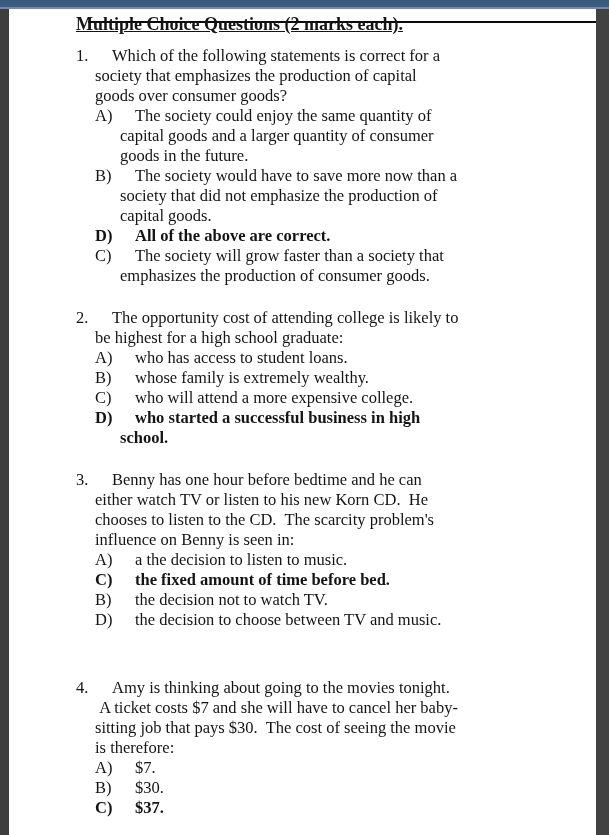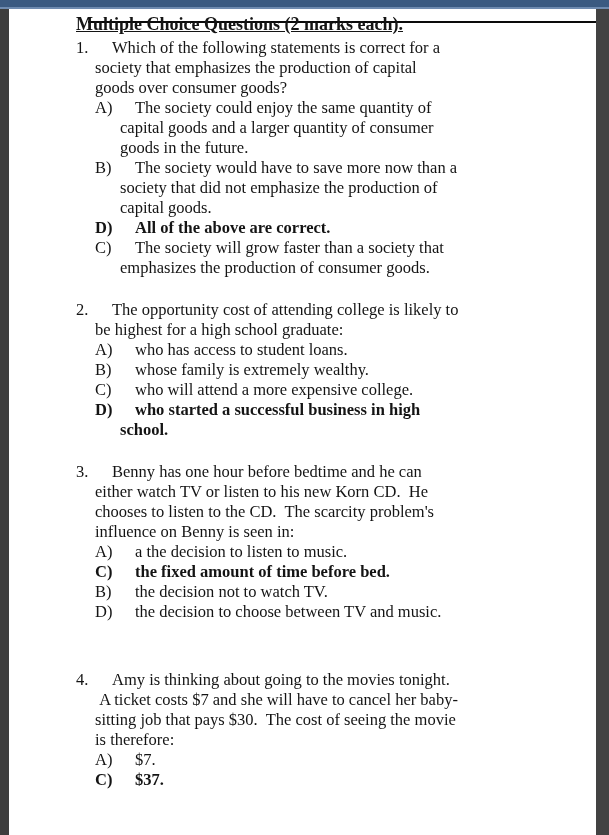--- a/index.html
+++ b/index.html
@@ -36,21 +36,21 @@
     position:absolute;top:21px;left:88px;width:508px;height:2px;
     background:var(--rule);
   }
   .page-content{
     position:absolute;left:95px;top:13px;width:495px;
   }
   .doc-title{
     font-size:18px;font-weight:bold;
     text-decoration:underline;
     line-height:23px;
-    margin:0 0 2px -19px;
+    margin:0 0 10px -19px;
     white-space:pre;
   }
   .question{
     position:relative;
     font-size:16.5px;line-height:20px;
     margin:0 0 22px 0;
   }
   .question.gap-large{margin-bottom:48px;}
   .question:last-child{margin-bottom:0;}
   .qnum{
@@ -122,16 +122,17 @@
         <div class="option"><span class="letter">B)</span><span class="otext">the decision not to watch TV.</span></div>
         <div class="option"><span class="letter">D)</span><span class="otext">the decision to choose between TV and music.</span></div>
       </div>
       <div class="question">
         <span class="qnum">4.</span>
         <p class="qtext">Amy is thinking about going to the movies tonight.
  A ticket costs $7 and she will have to cancel her baby-
 sitting job that pays $30.  The cost of seeing the movie
 is therefore:</p>
         <div class="option"><span class="letter">A)</span><span class="otext">$7.</span></div>
+        <div class="option"><span class="letter">B)</span><span class="otext">$30.</span></div>
         <div class="option bold"><span class="letter">C)</span><span class="otext">$37.</span></div>
       </div>
     </div>
 </div>
 
 </body></html>

